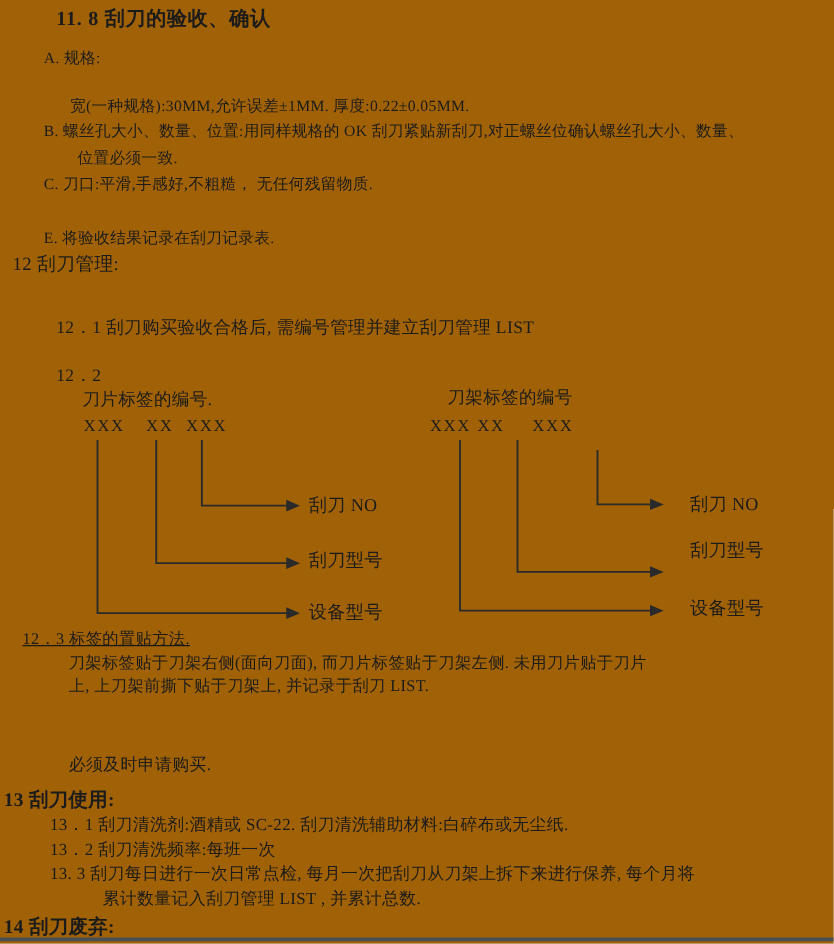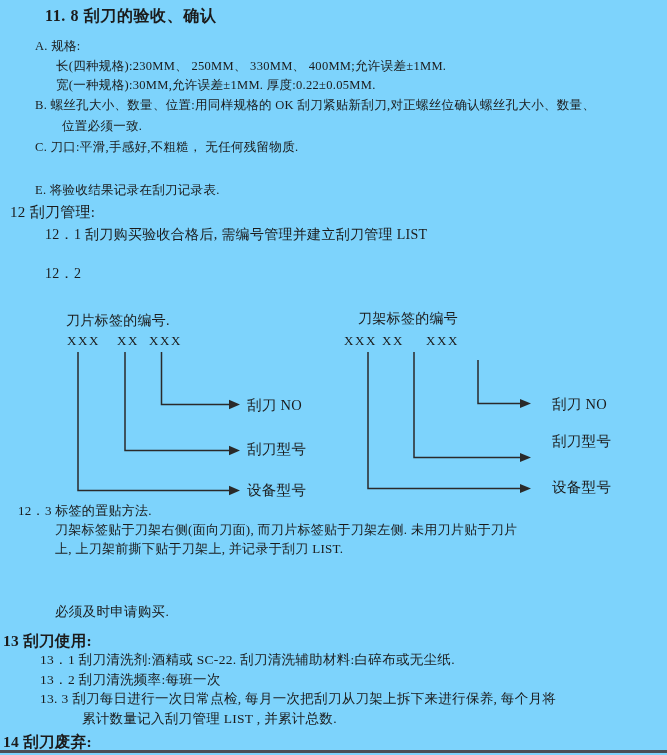--- a/index.html
+++ b/index.html
@@ -1,44 +1,43 @@
 <!DOCTYPE html>
 <html><head>
 <meta charset="utf-8">
 <style>
   html,body{margin:0;padding:0;background:#e8e8e8;}
   .page{
-    position:relative;width:667px;height:755px;background:#7dd3fc;
+    position:relative;width:667px;height:755px;background:#a16207;
     font-family:"Liberation Serif","DejaVu Serif",serif;
     color:#1b1b1b;overflow:hidden;
   }
   .ln{position:absolute;white-space:nowrap;line-height:1.25;letter-spacing:0.3px;}
   .fs-a{font-size:12.5px;}
   .fs-12{font-size:13px;}
   .fs-12a{font-size:13.5px;}
   .fs-13{font-size:13.5px;}
-  .fs-item1{font-size:14px;}
+  .fs-item1{font-size:14px;margin-top:28px;}
   .hd{font-size:15px;text-align:right;}
   .hd-bold{font-size:15.5px;font-weight:bold;}
   .title{font-size:16px;font-weight:bold;letter-spacing:0.6px;}
   .dg-title{font-size:14px;}
   .xxx{font-size:13px;letter-spacing:1.6px;font-weight:500;}
   .arrow-label{font-size:14.5px;}
   .overlay{position:absolute;left:0;top:0;pointer-events:none;}
   .bottom-rule{position:absolute;left:0;top:750px;width:667px;height:3px;background:#4a4f55;}
 </style>
 </head>
 <body>
 
 <div class="page">
 
   <div class="ln title" style="left:45px;top:6px;">11. 8 刮刀的验收、确认</div>
 
   <div class="ln fs-a" style="left:35px;top:39px;">A. 规格:</div>
-  <div class="ln fs-a" style="left:56px;top:59px;">长(四种规格):230MM、 250MM、 330MM、 400MM;允许误差±1MM.</div>
   <div class="ln fs-a" style="left:56px;top:78px;">宽(一种规格):30MM,允许误差±1MM. 厚度:0.22±0.05MM.</div>
   <div class="ln fs-a" style="left:35px;top:98px;">B. 螺丝孔大小、数量、位置:用同样规格的 OK 刮刀紧贴新刮刀,对正螺丝位确认螺丝孔大小、数量、</div>
   <div class="ln fs-a" style="left:62px;top:119px;">位置必须一致.</div>
   <div class="ln fs-a" style="left:35px;top:140px;font-family:Liberation Serif, serif;">C. 刀口:平滑,手感好,不粗糙， 无任何残留物质.</div>
   <div class="ln fs-a" style="left:35px;top:183px;">E. 将验收结果记录在刮刀记录表.</div>
 
   <div class="ln hd" style="left:10px;top:203px;">12 刮刀管理:</div>
   <div class="ln fs-item1" style="left:45px;top:226px;">12．1 刮刀购买验收合格后, 需编号管理并建立刮刀管理 LIST</div>
   <div class="ln fs-item1" style="left:45px;top:265px;">12．2</div>
 
@@ -72,21 +71,21 @@
   <div class="ln arrow-label" style="left:247px;top:481px;">设备型号</div>
 
   <div class="ln dg-title" style="left:358px;top:310px;">刀架标签的编号</div>
   <span class="ln xxx" style="left:344px;top:333px;">XXX</span>
   <span class="ln xxx" style="left:382px;top:333px;">XX</span>
   <span class="ln xxx" style="left:426px;top:333px;">XXX</span>
   <div class="ln arrow-label" style="left:552px;top:395px;">刮刀 NO</div>
   <div class="ln arrow-label" style="left:552px;top:432px;">刮刀型号</div>
   <div class="ln arrow-label" style="left:552px;top:478px;">设备型号</div>
 
-  <div class="ln fs-12" style="left:18px;top:503px;">12．3 标签的置贴方法.</div>
+  <div class="ln fs-12" style="left:18px;top:503px;text-decoration:underline;">12．3 标签的置贴方法.</div>
   <div class="ln fs-12" style="left:55px;top:541px;">上, 上刀架前撕下贴于刀架上, 并记录于刮刀 LIST.</div>
   <div class="ln fs-12" style="left:55px;top:522px;">刀架标签贴于刀架右侧(面向刀面), 而刀片标签贴于刀架左侧. 未用刀片贴于刀片</div>
   <div class="ln fs-12a" style="left:55px;top:604px;">必须及时申请购买.</div>
 
   <div class="ln hd-bold" style="left:3px;top:631px;">13 刮刀使用:</div>
   <div class="ln fs-13" style="left:40px;top:652px;">13．1 刮刀清洗剂:酒精或 SC-22. 刮刀清洗辅助材料:白碎布或无尘纸.</div>
   <div class="ln fs-13" style="left:40px;top:672px;">13．2 刮刀清洗频率:每班一次</div>
   <div class="ln fs-13" style="left:40px;top:691px;">13. 3 刮刀每日进行一次日常点检, 每月一次把刮刀从刀架上拆下来进行保养, 每个月将</div>
   <div class="ln fs-13" style="left:82px;top:711px;">累计数量记入刮刀管理 LIST , 并累计总数.</div>
 

